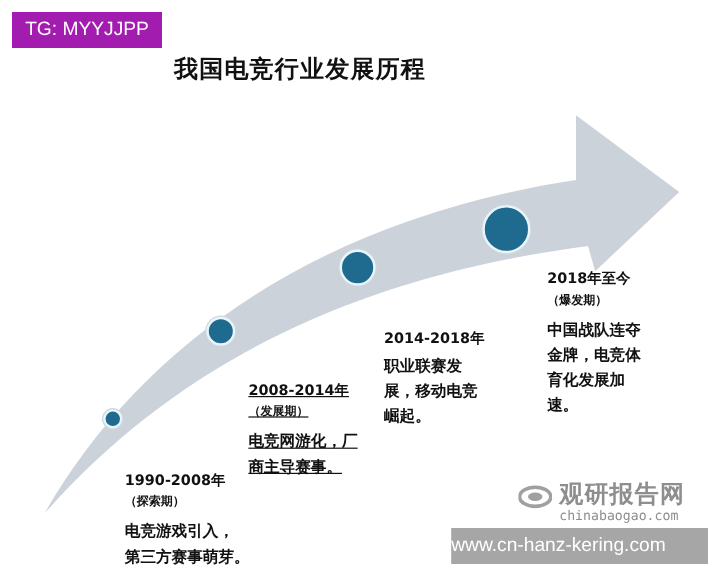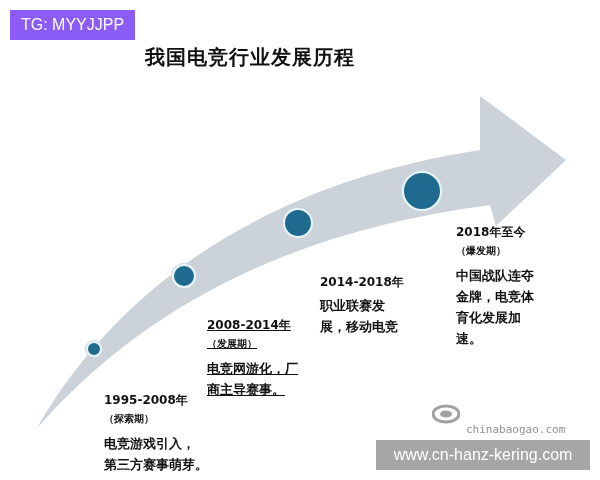--- a/index.html
+++ b/index.html
@@ -3,21 +3,21 @@
 <meta charset="utf-8">
 <style>
   html, body { margin: 0; padding: 0; }
   body {
     width: 600px; height: 480px; position: relative; overflow: hidden;
     background: #ffffff;
     font-family: "DejaVu Serif", "Liberation Serif", serif;
   }
   .wm-top {
     position: absolute; left: 10px; top: 10px; width: 125px; height: 30px;
-    background: #8b5cf6; color: #ffffff;
+    background: #a21caf; color: #ffffff;
     font-family: "Liberation Sans", "DejaVu Sans", sans-serif;
     font-size: 16px; line-height: 30px; text-align: center;
   }
   .title {
     position: absolute; left: 0; top: 44px; width: 500px; text-align: center;
     font-size: 20px; font-weight: bold; color: #111111; letter-spacing: 1px;
   }
   svg.arrow { position: absolute; left: 0; top: 0; }
   .dot {
     position: absolute; border-radius: 50%; background: #1f6b8f;
@@ -43,21 +43,21 @@
     font-family: "DejaVu Sans", sans-serif; letter-spacing: 1px; color: #8e8e8e;
   }
   .logo .logo-en {
     position: absolute; left: 34px; top: 25px; font-size: 11px;
     font-family: "DejaVu Sans Mono", monospace; color: #8e8e8e;
   }
   .wm-bottom {
     position: absolute; left: 376px; top: 440px; width: 214px; height: 30px;
     background: #a6a6a6; color: #ffffff;
     font-family: "Liberation Sans", "DejaVu Sans", sans-serif;
-    font-size: 16px; line-height: 30px; text-align: center;
+    font-size: 16px; line-height: 30px; 
   }
 </style>
 </head>
 <body>
 
 <div class="wm-top">TG: MYYJJPP</div>
 <div class="title">我国电竞行业发展历程</div>
 
 <svg class="arrow" width="600" height="480">
   <path d="M 37 428
@@ -68,21 +68,21 @@
            L 490 205
            C 300 230, 150 300, 37 428 Z" fill="#cbd2da"></path>
 </svg>
 
 <div class="dot" style="left:86px;top:341px;width:16px;height:16px;"></div>
 <div class="dot" style="left:172px;top:264px;width:24px;height:24px;"></div>
 <div class="dot" style="left:283px;top:208px;width:30px;height:30px;"></div>
 <div class="dot" style="left:402px;top:171px;width:40px;height:40px;"></div>
 
 <div class="stage" style="left:104px;top:343px;">
-  <div class="period">1995-2008年</div>
+  <div class="period">1990-2008年</div>
   <div class="phase">（探索期）</div>
   <div class="desc">
     <div>电竞游戏引入，</div>
     <div>第三方赛事萌芽。</div>
   </div>
 </div>
 
 <div class="stage" style="left:207px;top:268px;text-decoration:underline;">
   <div class="period">2008-2014年</div>
   <div class="phase">（发展期）</div>
@@ -90,35 +90,37 @@
     <div>电竞网游化，厂</div>
     <div>商主导赛事。</div>
   </div>
 </div>
 
 <div class="stage" style="left:320px;top:225px;">
   <div class="period">2014-2018年</div>
   <div class="desc">
     <div>职业联赛发</div>
     <div>展，移动电竞</div>
+    <div>崛起。</div>
   </div>
 </div>
 
 <div class="stage" style="left:456px;top:175px;">
   <div class="period">2018年至今</div>
   <div class="phase">（爆发期）</div>
   <div class="desc">
     <div>中国战队连夺</div>
     <div>金牌，电竞体</div>
     <div>育化发展加</div>
     <div>速。</div>
   </div>
 </div>
 
 <div class="logo">
   <svg class="logo-icon" viewBox="0 0 28 20">
     <ellipse cx="14" cy="10" rx="13" ry="8" fill="none" stroke="#a0a0a0" stroke-width="3"></ellipse>
     <ellipse cx="14" cy="10" rx="6" ry="3.5" fill="#a0a0a0"></ellipse>
   </svg>
+  <div class="logo-cn">观研报告网</div>
   <div class="logo-en">chinabaogao.com</div>
 </div>
 
 <div class="wm-bottom">www.cn-hanz-kering.com</div>
 
 </body></html>

